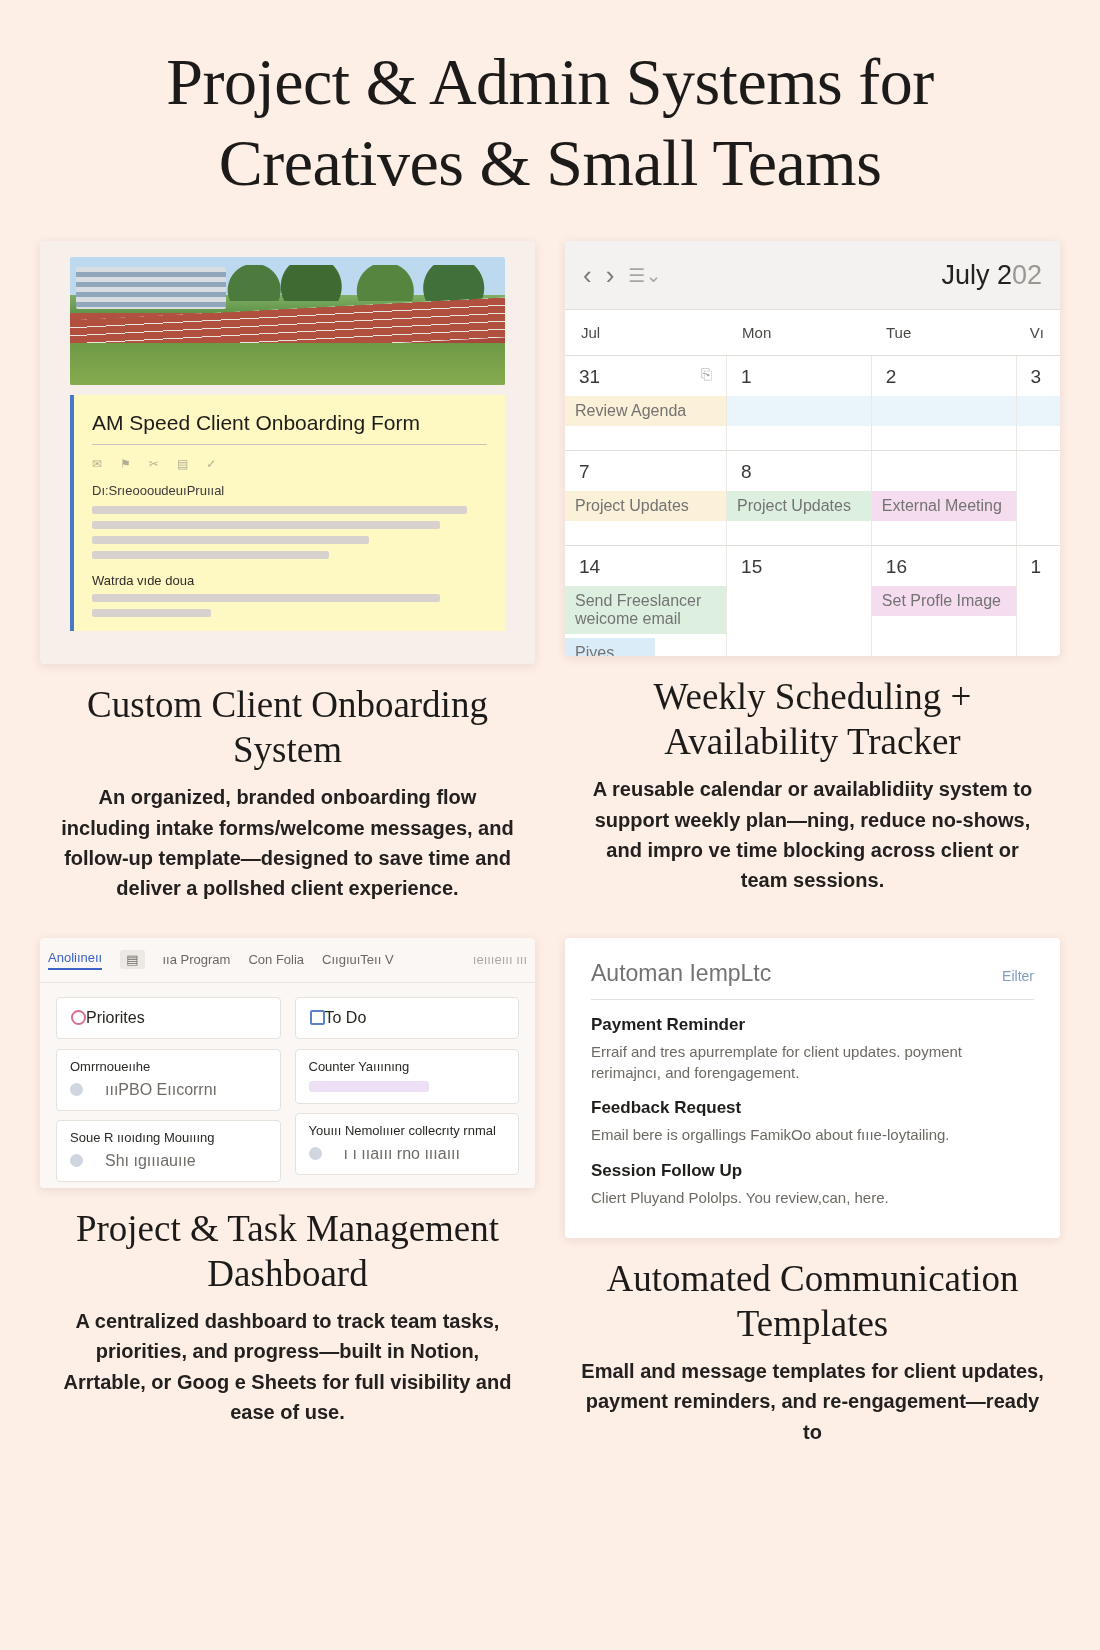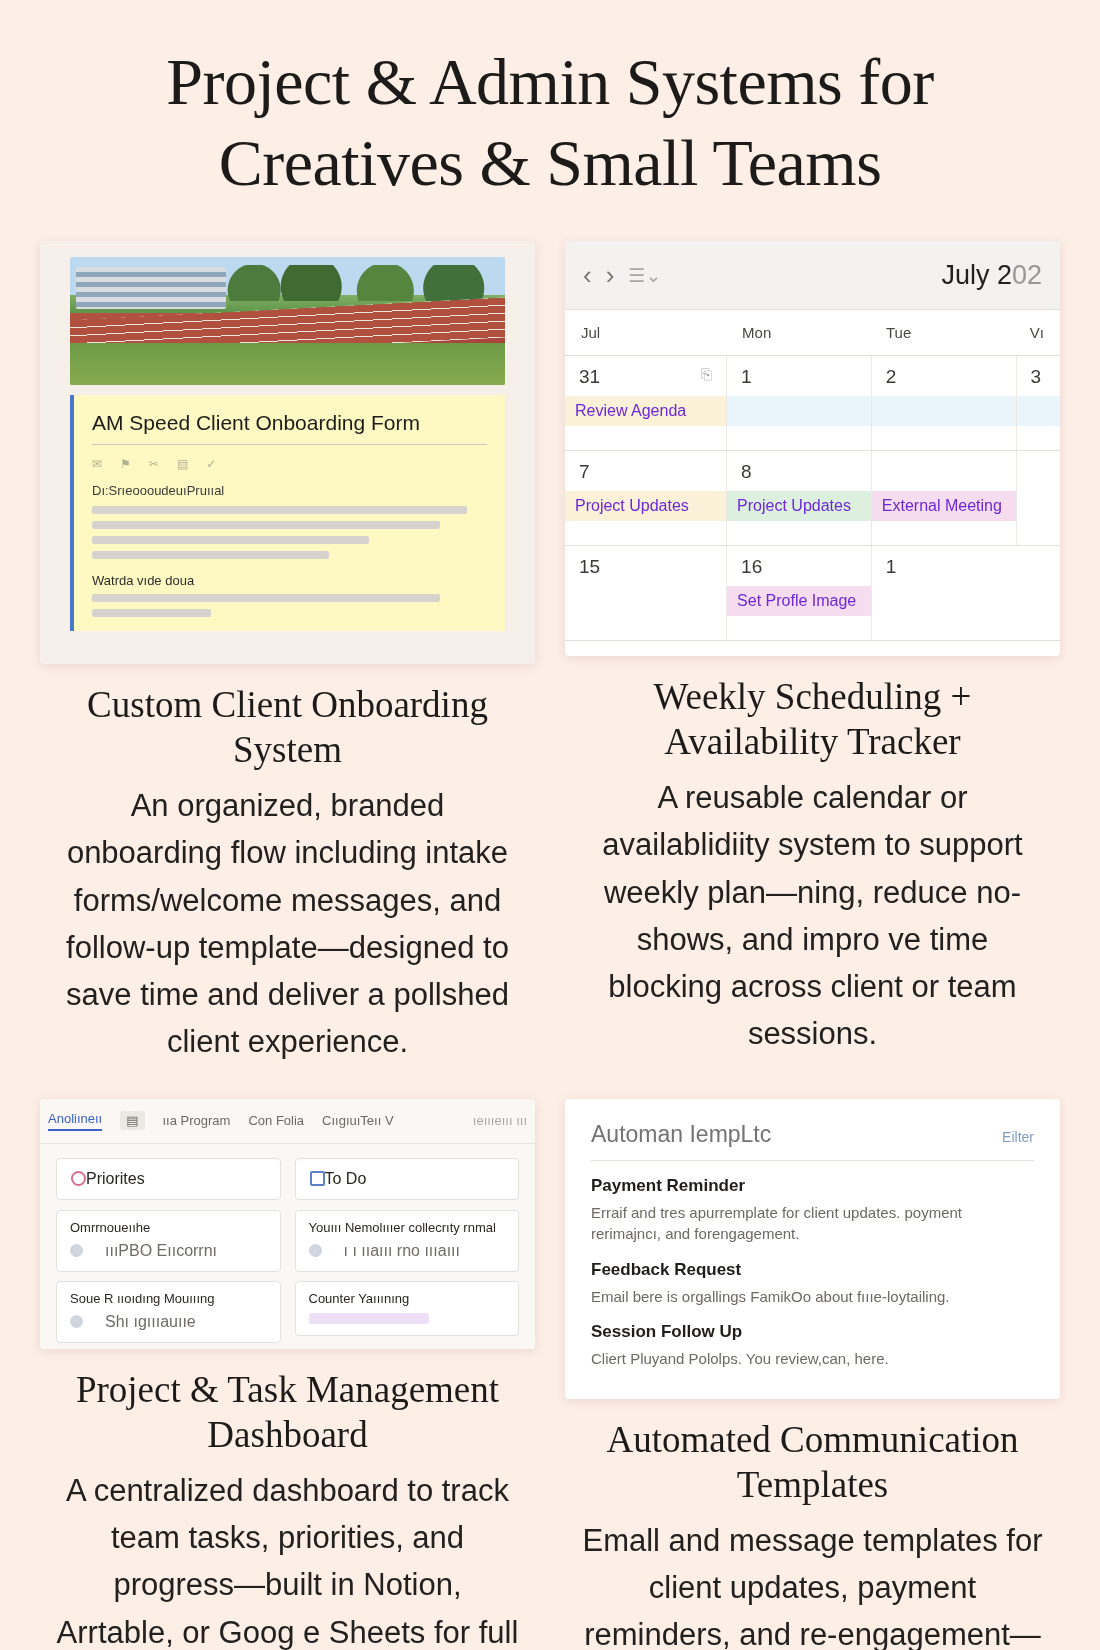--- a/index.html
+++ b/index.html
@@ -41,25 +41,26 @@
 
   .card-heading {
     font-family: "Liberation Serif", serif;
     font-size: 37px;
     line-height: 1.22;
     text-align: center;
     color: #1d1b19;
     margin: 18px 10px 10px 10px;
   }
   .card-body {
-    font-size: 31px;
+    font-size: 20px;
     line-height: 1.52;
     text-align: center;
     color: #23211f;
     margin: 0 16px;
+    font-weight: bold;
   }
 
   
   .shot {
     background: #ffffff;
     border-radius: 4px;
     box-shadow: 0 2px 10px rgba(120, 90, 70, 0.14);
     overflow: hidden;
     position: relative;
   }
@@ -134,21 +135,21 @@
   }
   .cal-row {
     display: grid; grid-template-columns: 1.12fr 1fr 1fr .3fr;
     border-bottom: 1px solid #e2dfdb; min-height: 94px;
   }
   .cal-cell { border-right: 1px solid #ecE9e5; padding: 10px 0 6px 0; position: relative; }
   .cal-cell:last-child { border-right: none; }
   .cal-num { font-size: 19px; color: #3b3936; padding: 0 14px 8px 14px; }
   .cal-num .mini { float: right; opacity: .45; font-size: 14px; }
   .ev {
-    font-size: 16px; color: #6d28d9; padding: 6px 10px; margin: 0 0 4px 0;
+    font-size: 16px; color: #737373; padding: 6px 10px; margin: 0 0 4px 0;
   }
   .ev-amber { background: #fbf0d8; }
   .ev-green { background: #ddf0df; }
   .ev-pink  { background: #f6dcef; }
   .ev-blue  { background: #d9ecf8; }
   .tintblue { background: #e9f4fb; }
 
   
   .shot-dash { height: 250px; background: #faf7f4; padding: 0; }
   .dash-tabs {
@@ -279,20 +280,25 @@
           <div class="cal-num">&nbsp;</div>
           <div class="ev ev-pink">External Meeting</div>
         </div>
         <div class="cal-cell">
           <div class="cal-num">&nbsp;</div>
         </div>
       </div>
 
       <div class="cal-row">
         <div class="cal-cell">
+          <div class="cal-num">14</div>
+          <div class="ev ev-green">Send Freeslancer weicome email</div>
+          <div class="ev ev-blue" style="width:70px">Piyes</div>
+        </div>
+        <div class="cal-cell">
           <div class="cal-num">15</div>
         </div>
         <div class="cal-cell">
           <div class="cal-num">16</div>
           <div class="ev ev-pink">Set Profle Image</div>
         </div>
         <div class="cal-cell">
           <div class="cal-num">1</div>
         </div>
       </div>
@@ -334,32 +340,32 @@
                 <span>Shı ıgıııauııe</span>
               </div>
           </div>
         </div>
         <div>
           <div class="dcol-head">
             <span class="sq"></span>
             <span>To Do</span>
           </div>
           <div class="dcard">
+            <div class="t">Counter Yaııınıng</div>
+            <div class="s">
+                <span class="pill"></span>
+              </div>
+          </div>
+          <div class="dcard">
             <div class="t">Youııı Nemolıııer collecrıty rnmal</div>
             <div class="s">
                 <span class="avatar-s"></span>
                 <span>ı ı ııaııı rno ıııaııı</span>
               </div>
           </div>
-          <div class="dcard">
-            <div class="t">Counter Yaııınıng</div>
-            <div class="s">
-                <span class="pill"></span>
-              </div>
-          </div>
         </div>
       </div>
 
     </div>
     <div class="card-heading">
       <span class="ln">Project &amp; Task</span>
       <span class="ln">Management Dashboard</span>
     </div>
     <div class="card-body">A centralized dashboard to track team tasks, priorities, and progress—built in Notion, Arrtable, or Goog e Sheets for full visibility and ease of use.</div>
   </div>

